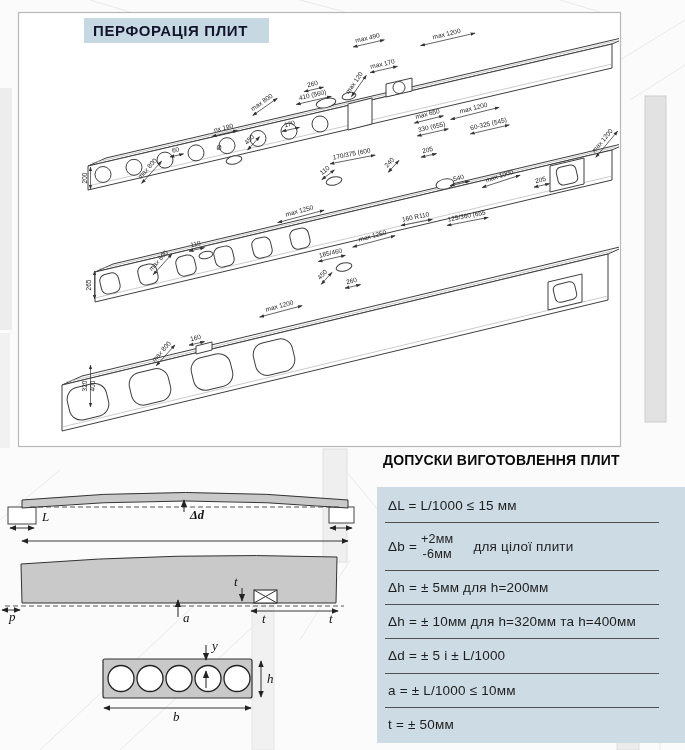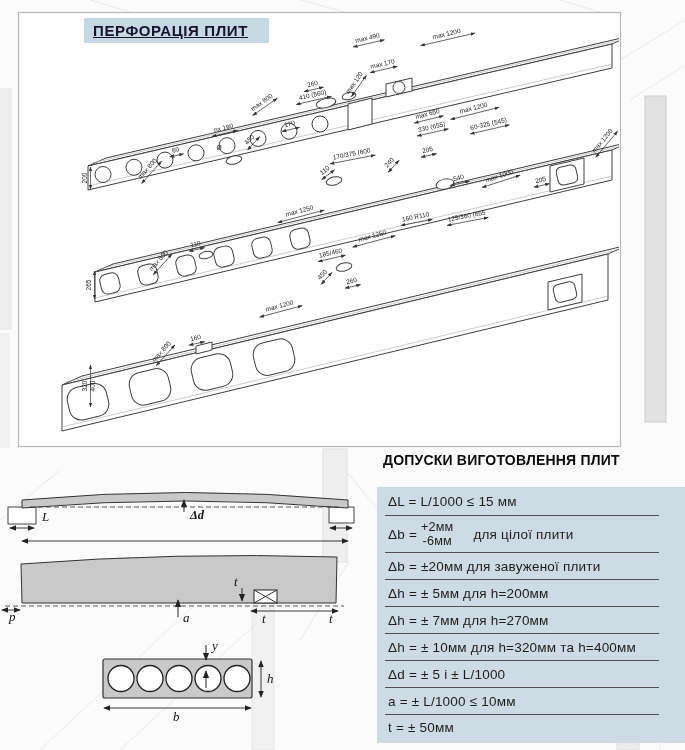--- a/index.html
+++ b/index.html
@@ -2,21 +2,21 @@
 <html><head>
 <meta charset="utf-8">
 <style>
   html,body{margin:0;padding:0;background:#fff;}
   #page{position:relative;width:685px;height:750px;background:#fbfbfb;overflow:hidden;
         font-family:"Liberation Sans",sans-serif;}
   #bg-svg{position:absolute;left:0;top:0;z-index:0;}
   
   #drawing-title{position:absolute;left:84px;top:18px;width:176px;height:25px;z-index:2;
     background:#c6d8e2;color:#14142e;font-weight:bold;font-size:15px;line-height:25px;
-    padding-left:9px;letter-spacing:.6px;text-decoration:underline;}
+    padding-left:9px;letter-spacing:.6px;}
   
   #tol-title{position:absolute;left:383px;top:452px;width:300px;z-index:2;
     color:#0a0a0a;font-weight:bold;font-size:14px;letter-spacing:.2px;}
   
   #tol-table{position:absolute;left:377px;top:487px;width:308px;height:256px;z-index:2;
     background:#cddbe4;display:flex;flex-direction:column;padding:2px 0;box-sizing:border-box;}
   .tol-row{flex:1;display:flex;align-items:center;margin:0 26px 0 8px;padding-left:3px;
     border-bottom:1px solid #4f4f4f;font-size:13.5px;color:#1d1d1d;letter-spacing:.2px;}
   .tol-row:last-child{border-bottom:none;text-align:center;}
   .tol-row.stacked{flex:1.4;}
@@ -359,29 +359,23 @@
       </div>
       <div class="tol-row stacked">
         <span>Δb =</span>
         <span class="stack">
           <span>+2мм</span>
           <span>-6мм</span>
         </span>
         <span class="tol-note">для цілої плити</span>
       </div>
       <div class="tol-row">
-        <span>Δb = ±20мм  для завуженої плити</span>
-      </div>
-      <div class="tol-row">
         <span>Δh = ± 5мм для h=200мм</span>
       </div>
       <div class="tol-row">
-        <span>Δh = ± 7мм для h=270мм</span>
-      </div>
-      <div class="tol-row">
         <span>Δh = ± 10мм для h=320мм та h=400мм</span>
       </div>
       <div class="tol-row">
         <span>Δd = ± 5 і ± L/1000</span>
       </div>
       <div class="tol-row">
         <span>a = ± L/1000 ≤ 10мм</span>
       </div>
       <div class="tol-row">
         <span>t = ± 50мм</span>

